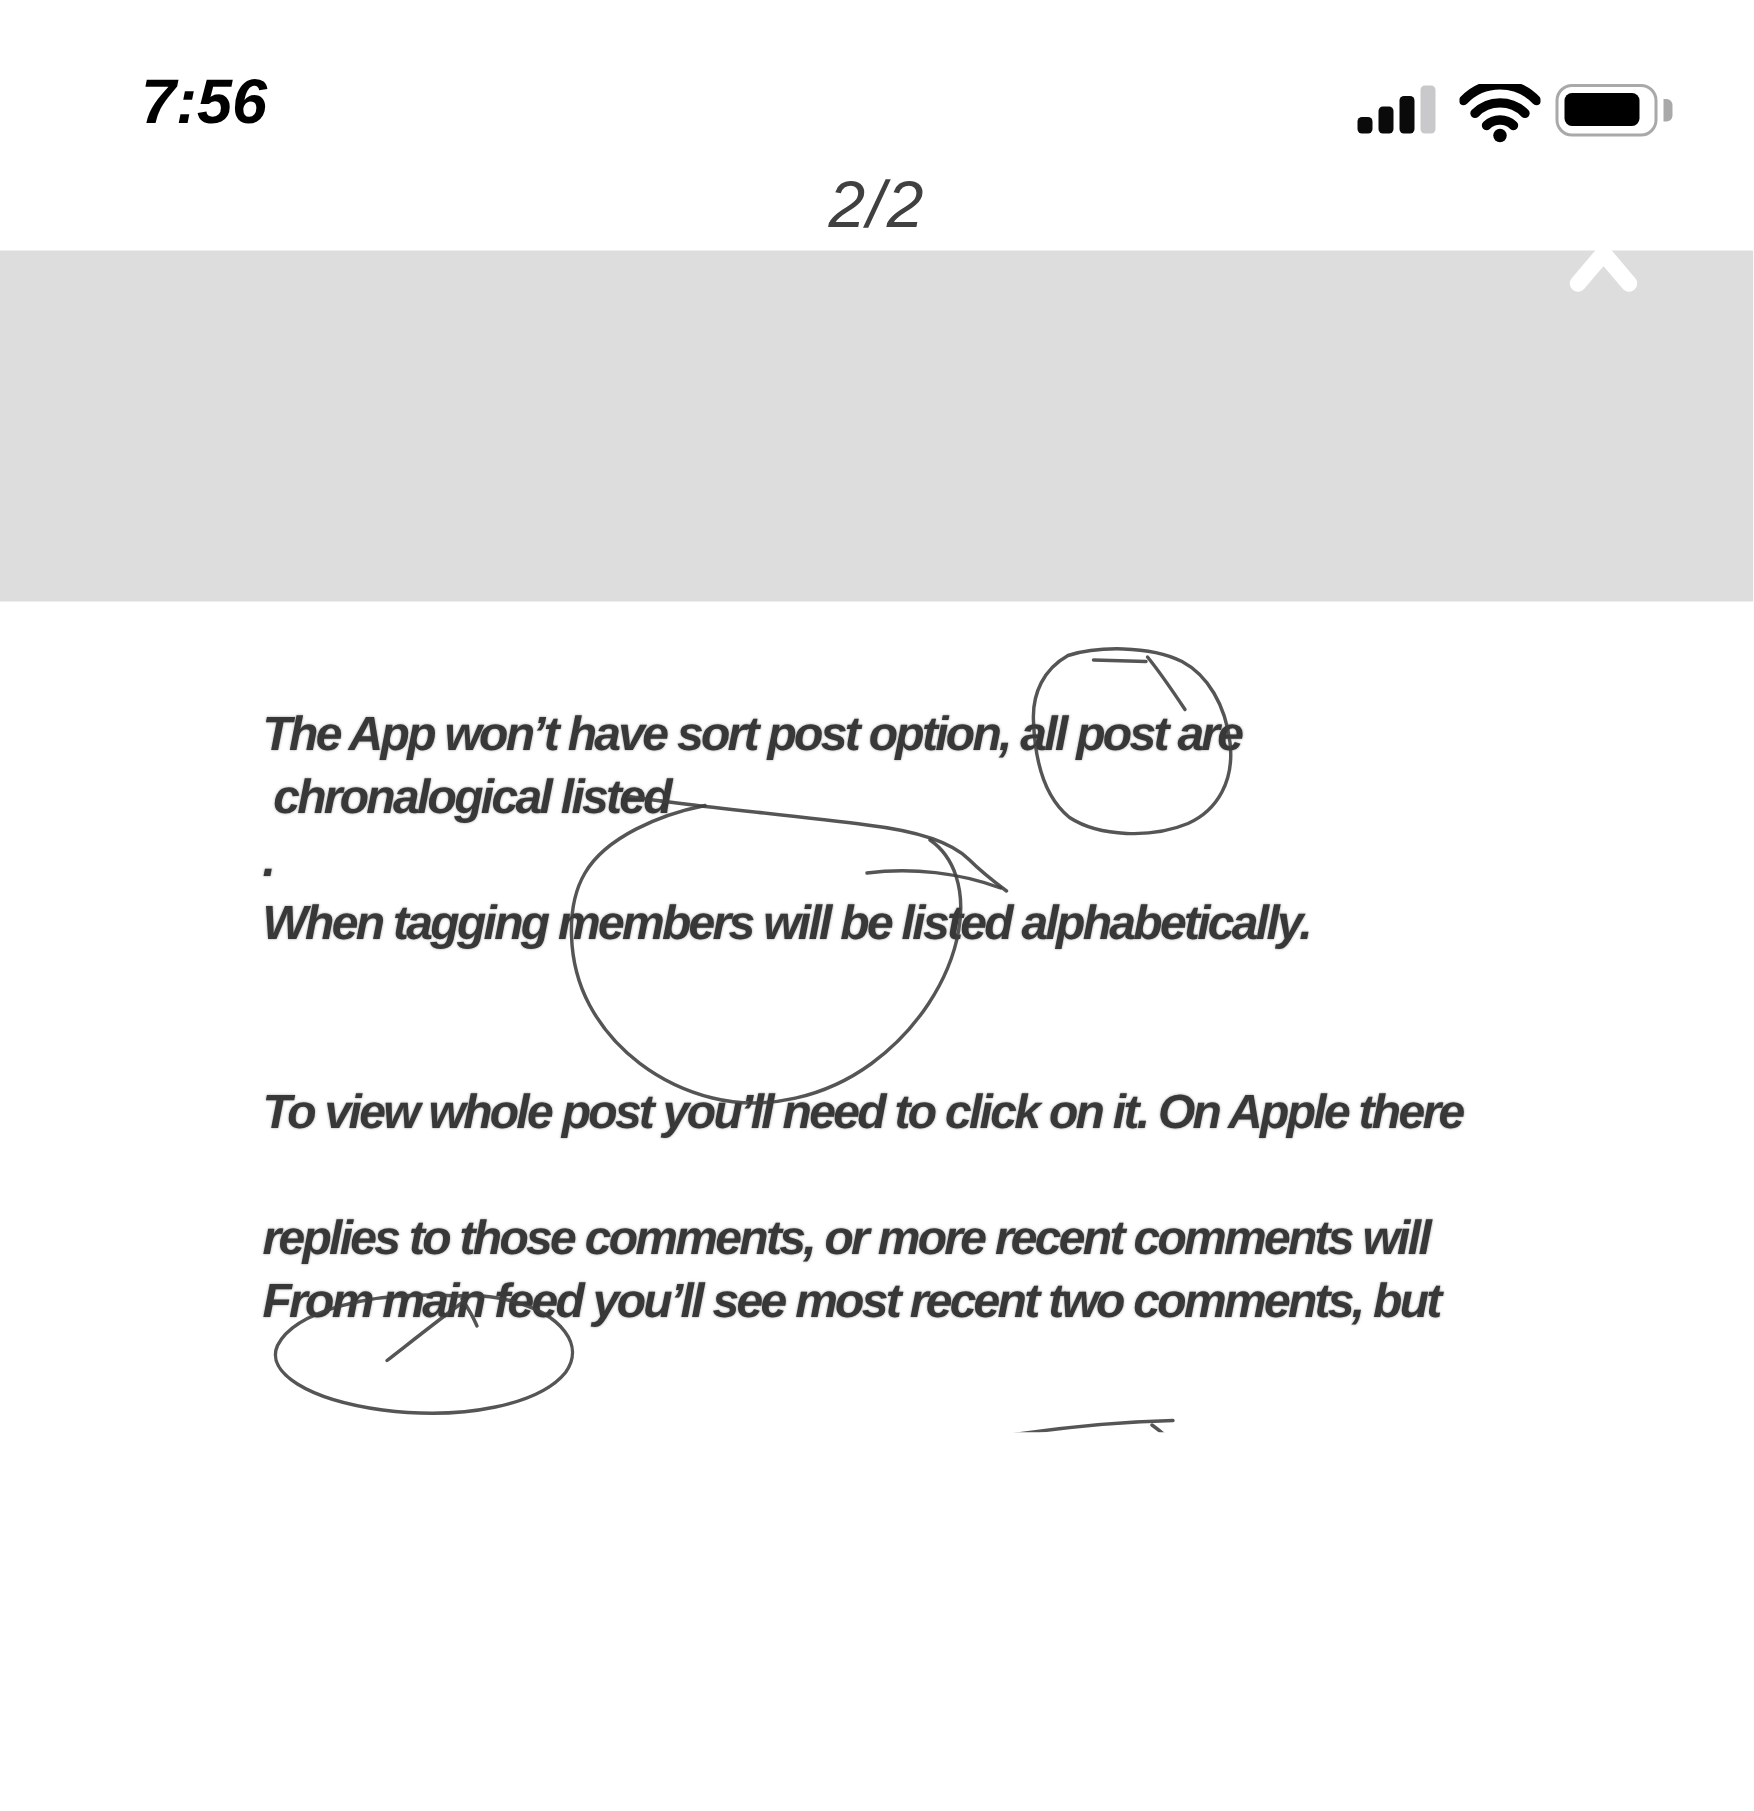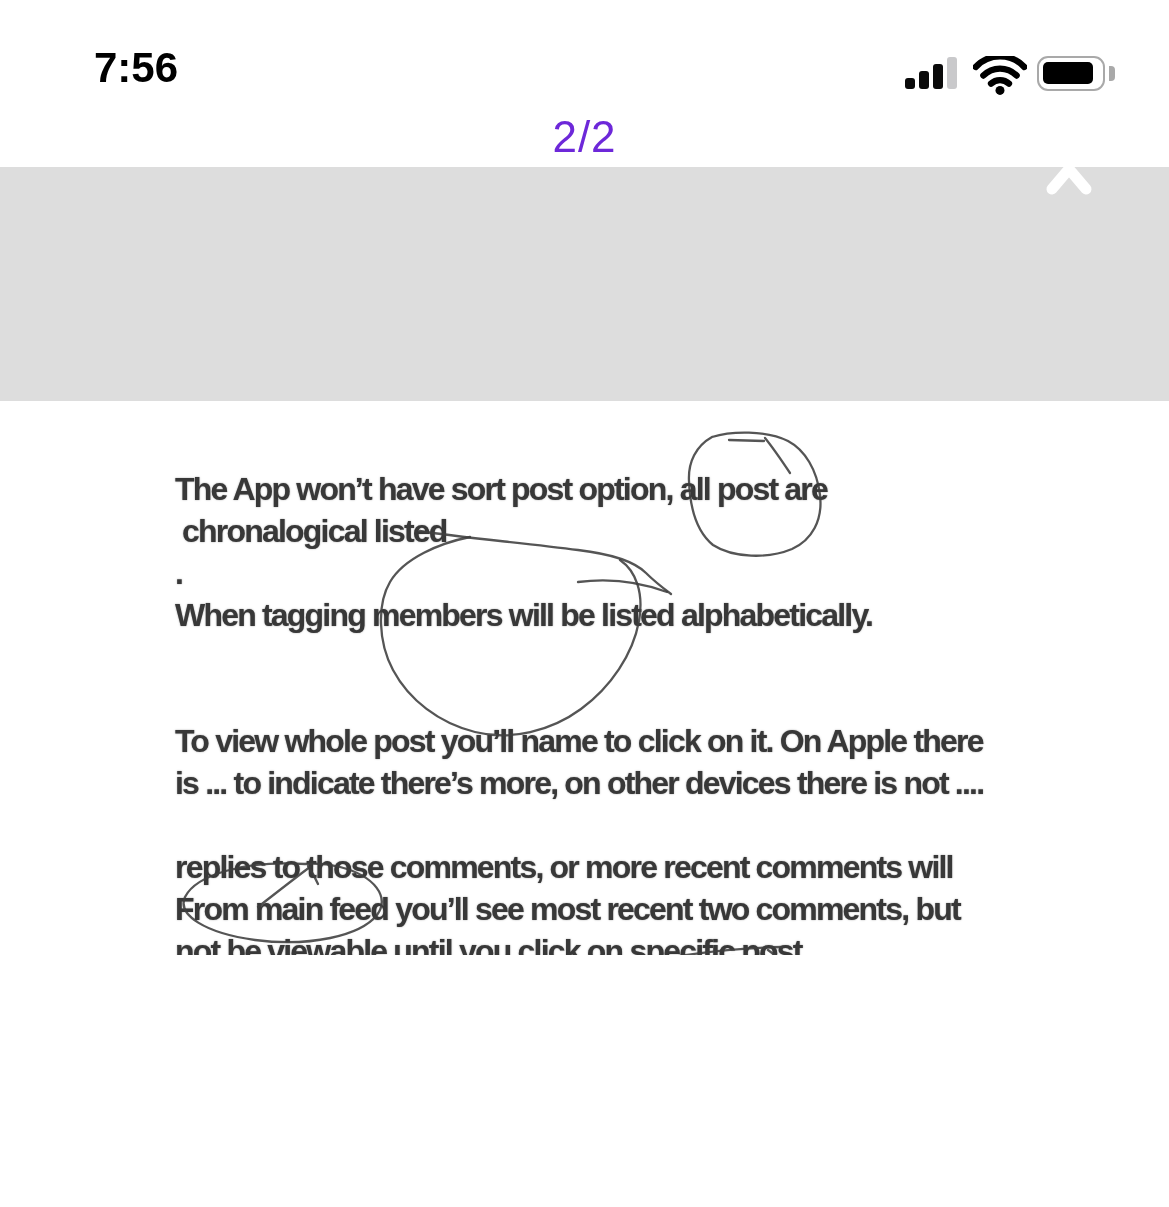--- a/index.html
+++ b/index.html
@@ -1,18 +1,19 @@
 <!DOCTYPE html>
 <html><head>
 <meta charset="utf-8">
 <style>
   html,body{margin:0;padding:0;background:#ffffff;}
   #screen{
     position:relative;width:1169px;height:955px;background:#ffffff;overflow:hidden;
     font-family:"Liberation Sans",sans-serif;
+    font-style:italic;
   }
   
   .time{
     position:absolute;left:94px;top:44px;font-size:42px;font-weight:600;color:#000;
     letter-spacing:0px;
   }
   .signal{position:absolute;left:905px;top:57px;width:54px;height:32px;}
   .signal .bar{position:absolute;bottom:0;width:10px;border-radius:3px;background:#0a0a0a;}
   .signal .b1{left:0;height:11px;}
   .signal .b2{left:14px;height:18px;}
@@ -20,21 +21,21 @@
   .signal .b4{left:42px;height:32px;background:#c9c9cb;}
   .wifi{position:absolute;left:973px;top:56px;}
   .battery{position:absolute;left:1037px;top:56px;width:68px;height:35px;
     border:2.5px solid #a9a9a9;border-radius:11px;box-sizing:border-box;}
   .battery .fill{position:absolute;left:4px;top:4px;width:50px;height:22px;border-radius:5px;background:#000;}
   .battery-nub{position:absolute;left:1109px;top:66px;width:6px;height:15px;
     background:#a9a9a9;border-radius:0 4px 4px 0;}
   
   .page-indicator{
     position:absolute;left:0;top:112px;width:100%;text-align:center;
-    font-size:44px;font-weight:400;color:#6d28d9;letter-spacing:1px;
+    font-size:44px;font-weight:400;color:#404040;letter-spacing:1px;
   }
   .banner{position:absolute;left:0;top:167px;width:1169px;height:234px;background:#dddddd;}
   .close-btn{position:absolute;left:1038px;top:158px;width:62px;height:42px;background:transparent;border:0;padding:0;cursor:pointer;}
   
   .doc{
     position:absolute;left:175px;top:468px;width:960px;
     font-size:32px;font-weight:bold;line-height:42px;letter-spacing:-1.8px;
     color:#383838;text-shadow:0 0 1.6px rgba(56,56,56,0.55);
   }
   .doc .line{height:42px;white-space:pre;}
@@ -77,26 +78,24 @@
     </svg>
   </button>
 
   <div class="doc">
     <div class="line">The App won’t have sort post option, all post are</div>
     <div class="line"> chronalogical listed</div>
     <div class="line">.</div>
     <div class="line">When tagging members will be listed alphabetically.</div>
     <div class="line"></div>
     <div class="line"></div>
-    <div class="line">To view whole post you’ll name to click on it. On Apple there</div>
-    <div class="line">is ... to indicate there’s more, on other devices there is not ....</div>
+    <div class="line">To view whole post you’ll need to click on it. On Apple there</div>
     <div class="line"></div>
     <div class="line">replies to those comments, or more recent comments will</div>
     <div class="line">From main feed you’ll see most recent two comments, but</div>
-    <div class="line">not be viewable until you click on specific post.</div>
     <div class="line"></div>
   </div>
 
   <svg class="annot" width="1169" height="1207" viewBox="0 0 1169 1207">
       <path d="M712,437 C696,446 688,462 689,481 C690,508 697,532 713,545 C733,558 768,559 792,549 C812,540 823,520 820,495 C817,470 805,450 788,441 C766,430 731,431 712,437" stroke="#3d3d3d"></path>
       <path d="M729,440 L764,441" stroke="#3d3d3d"></path>
       <path d="M765,438 C774,449 782,461 790,473" stroke="#3d3d3d"></path>
       <path d="M420,531 C455,537 525,543 578,550 C612,554 634,561 646,573 C654,581 663,588 671,594" stroke="#3d3d3d"></path>
       <path d="M470,537 C440,543 404,558 390,582 C377,604 378,642 393,670 C409,700 439,723 475,732 C511,741 551,731 581,709 C611,687 633,654 639,621 C644,593 636,571 620,560" stroke="#3d3d3d"></path>
       <path d="M578,582 C608,578 640,582 667,592" stroke="#3d3d3d"></path>

